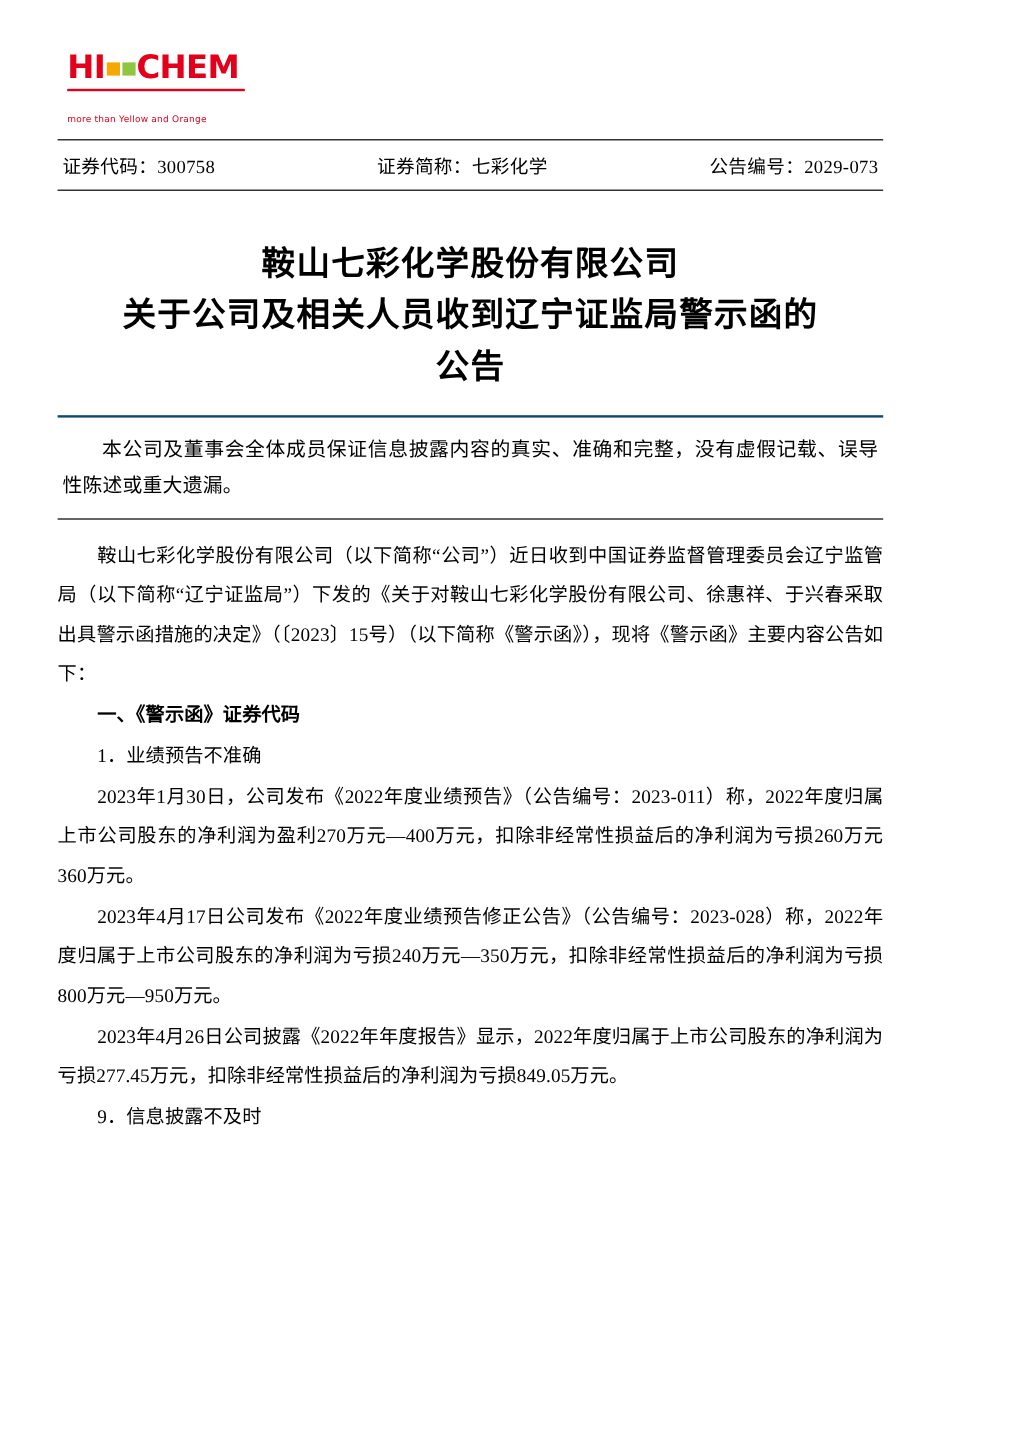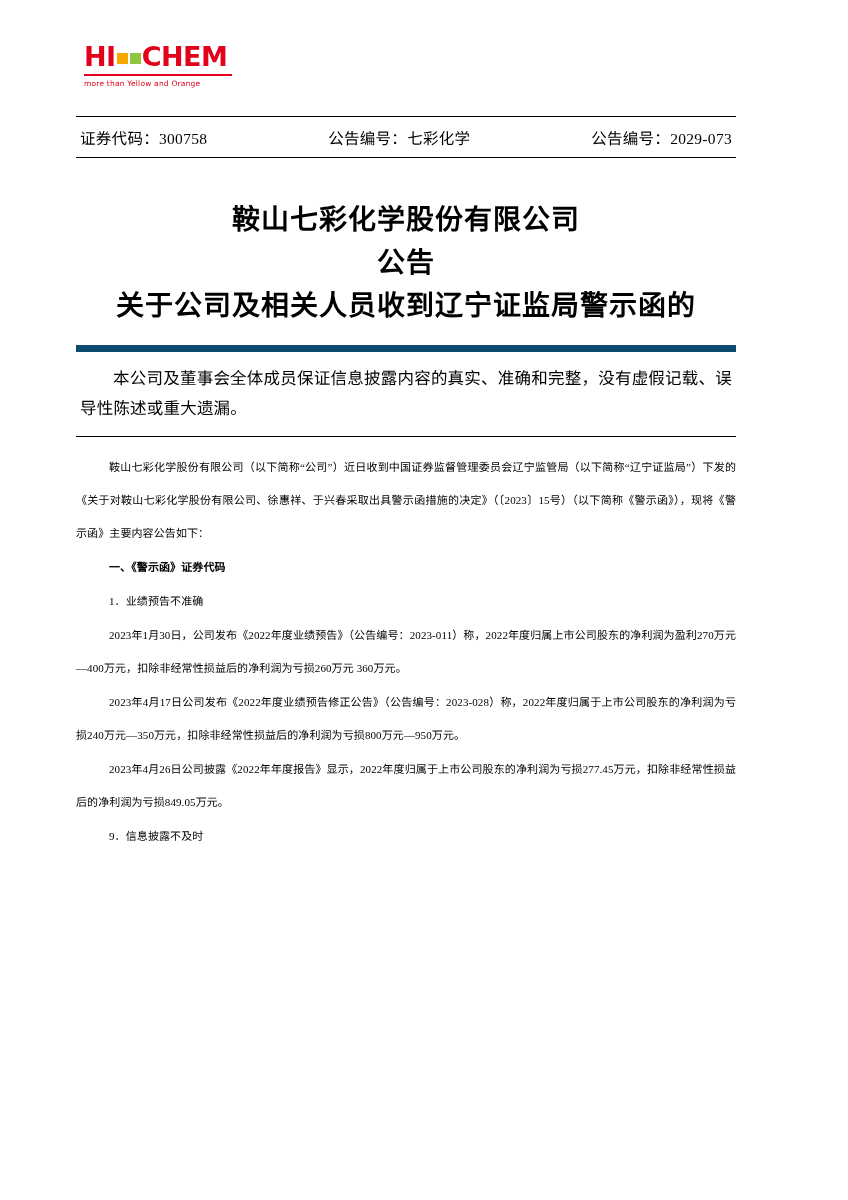--- a/index.html
+++ b/index.html
@@ -12,21 +12,21 @@
     height: 1200px;
     font-family: "Liberation Serif", "DejaVu Serif", serif;
     color: #000000;
     position: relative;
     overflow: hidden;
   }
   .page {
     width: 848px;
     height: 1052px;
     box-sizing: border-box;
-    padding: 42px 112px 0 76px;
+    padding: 42px 112px 0 48px;
     position: relative;
   }
 
   
   .logo-wrap {
     width: 100%;
     display: flex;
     justify-content: flex-start;
     align-items: flex-start;
     margin-left: 8px;
@@ -52,21 +52,21 @@
     width: 11px;
     height: 11px;
     margin: 0 1px;
     vertical-align: 2px;
   }
   .logo-tag {
     font-family: "DejaVu Sans", sans-serif;
     font-size: 7.5px;
     color: #e2001a;
     letter-spacing: 0.2px;
-    margin-top: 3px;
+    margin-top: 19px;
     white-space: nowrap;
   }
   .logo-underline {
     width: 148px;
     height: 2px;
     background: #e2001a;
     margin-top: 2px;
   }
 
   
@@ -94,38 +94,38 @@
     font-size: 28px;
     font-weight: bold;
     line-height: 43px;
     letter-spacing: 1px;
   }
   .title-line.l2 { padding: 0 6px; }
 
   
   .statement {
     margin-top: 18px;
-    border-top: 7px solid #0c4a6e;
+    border-top: 2px solid #0c4a6e;
     border-bottom: 1px solid #000;
     padding: 12px 4px 12px 4px;
     font-size: 16.5px;
     line-height: 30px;
     text-align: justify;
     text-justify: inter-ideograph;
     letter-spacing: 0.2px;
   }
   .statement p { margin: 0; text-indent: 33px; }
 
   
   .body {
     margin-top: 14px;
   }
   .body p {
     margin: 0 0 1px 0;
-    font-size: 11px;
+    font-size: 16px;
     line-height: 33px;
     text-align: justify;
     text-justify: inter-ideograph;
     text-indent: 33px;
     letter-spacing: 0.1px;
   }
   .body p.heading {
     font-weight: bold;
   }
   .body p.sub {
@@ -143,29 +143,29 @@
         <span class="h1">HI</span><span class="logo-sq" style="background:#f6a800"></span><span class="logo-sq" style="background:#8ec63f"></span><span class="chem">CHEM</span>
       </div>
       <div class="logo-underline"></div>
       <div class="logo-tag">more than Yellow and Orange</div>
     </div>
   </div>
 
   <div class="hdr-rule"></div>
   <div class="hdr-row">
     <div>证券代码：300758</div>
-    <div>公告编号：七彩化学</div>
+    <div>证券简称：七彩化学</div>
     <div>公告编号：2029-073</div>
   </div>
   <div class="hdr-rule"></div>
 
   <div class="title-block">
     <div class="title-line">鞍山七彩化学股份有限公司</div>
+    <div class="title-line l2">关于公司及相关人员收到辽宁证监局警示函的</div>
     <div class="title-line">公告</div>
-    <div class="title-line l2">关于公司及相关人员收到辽宁证监局警示函的</div>
   </div>
 
   <div class="statement">
     <p>本公司及董事会全体成员保证信息披露内容的真实、准确和完整，没有虚假记载、误导性陈述或重大遗漏。</p>
   </div>
 
   <div class="body">
     <p>鞍山七彩化学股份有限公司（以下简称“公司”）近日收到中国证券监督管理委员会辽宁监管局（以下简称“辽宁证监局”）下发的《关于对鞍山七彩化学股份有限公司、徐惠祥、于兴春采取出具警示函措施的决定》（〔2023〕15号）（以下简称《警示函》），现将《警示函》主要内容公告如下：</p>
     <p class="heading">一、《警示函》证券代码</p>
     <p class="sub">1．业绩预告不准确</p>

